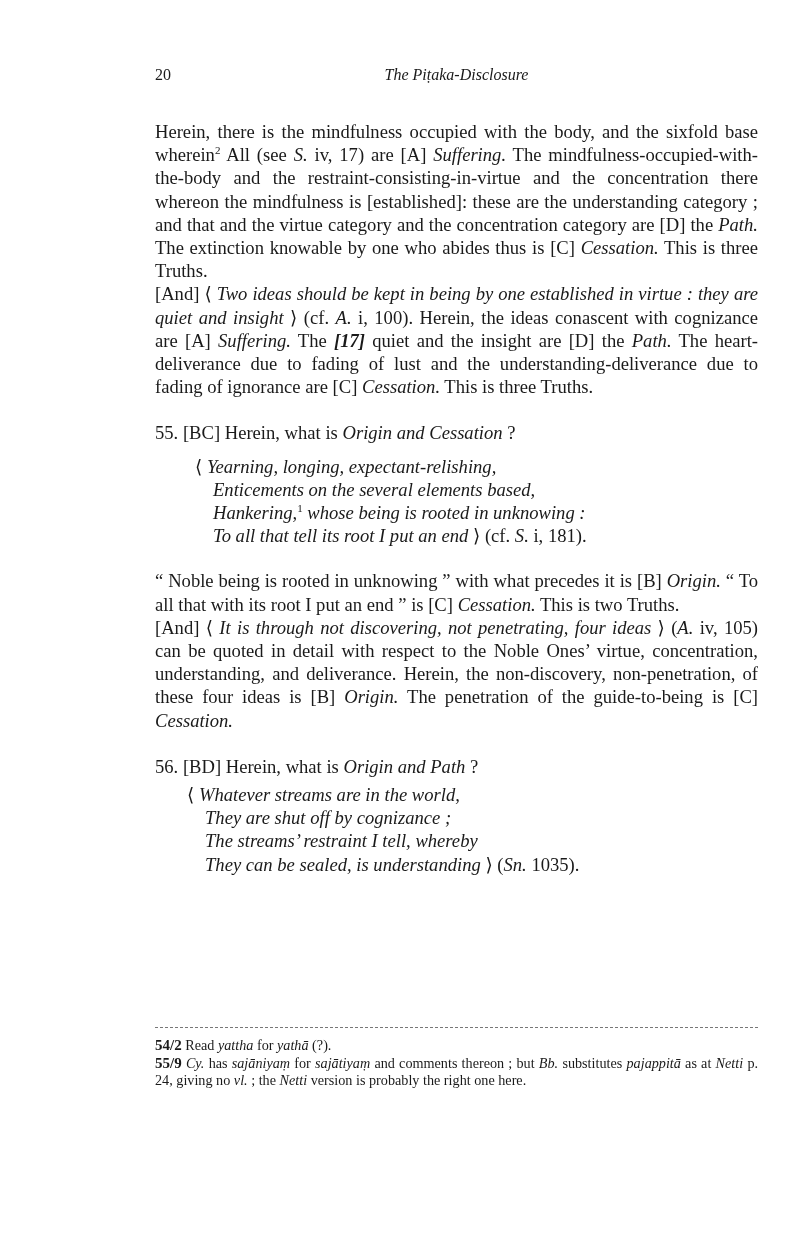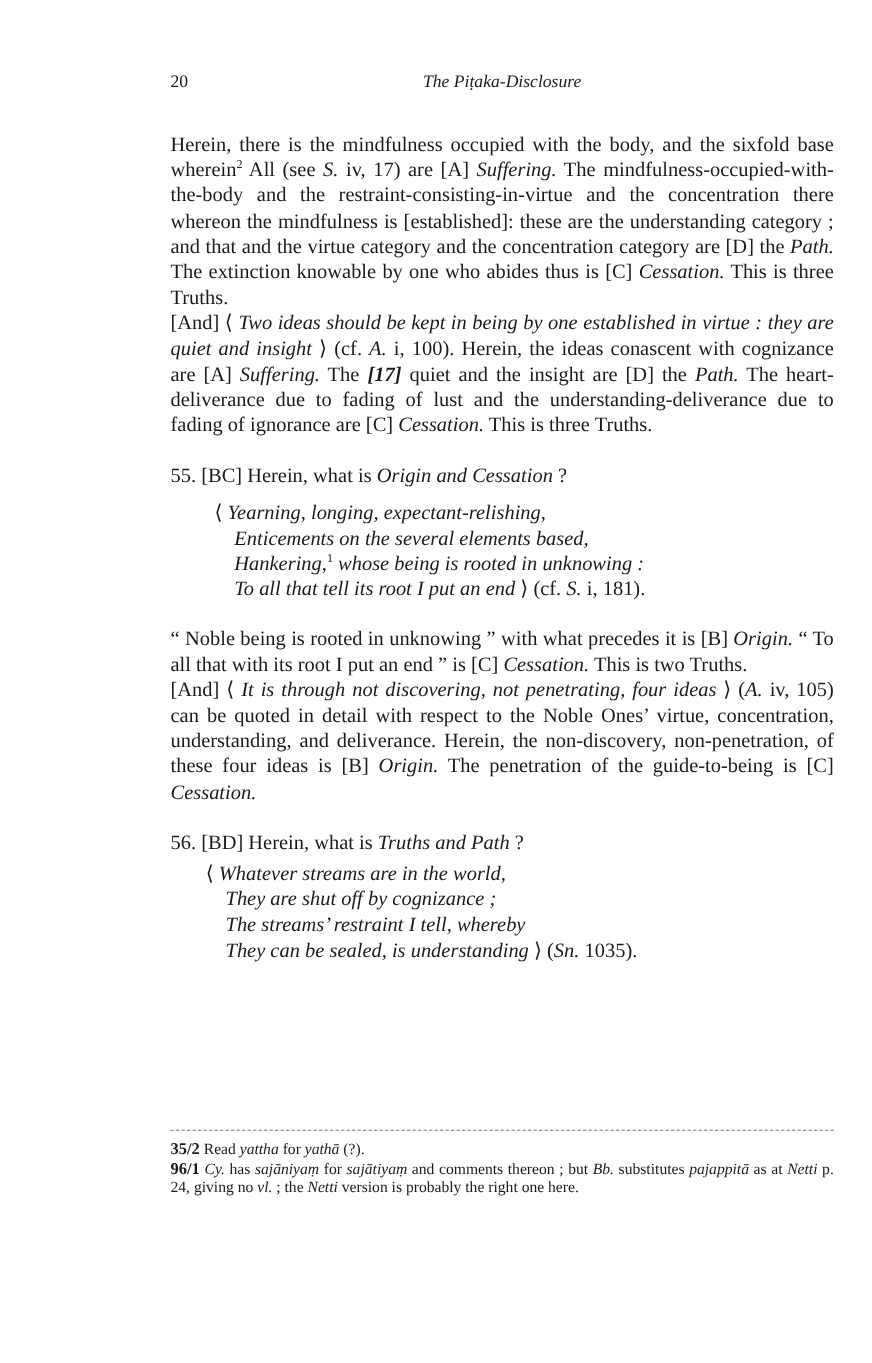--- a/index.html
+++ b/index.html
@@ -52,29 +52,29 @@
       <span class="vl"><span>Hankering,</span><sup class="up">1</sup><span> whose being is rooted in unknowing :</span></span>
       <span class="vl"><span>To all that tell its root I put an end</span><span class="up"> ⟩ (cf. </span><i>S.</i><span class="up"> i, 181).</span></span>
     </div>
 
     <p class="para"><span>“ Noble being is rooted in unknowing ” with what precedes it is [B] </span><i>Origin.</i><span>  “ To all that with its root I put an end ” is [C] </span><i>Cessation.</i><span> This is two Truths.</span></p>
 
     <p class="para"><span>[And] ⟨ </span><i>It is through not discovering, not penetrating, four ideas</i><span> ⟩ (</span><i>A.</i><span> iv, 105) can be quoted in detail with respect to the Noble Ones’ virtue, concentration, understanding, and deliverance.  Herein, the non-discovery, non-penetration, of these four ideas is [B] </span><i>Origin.</i><span> The penetration of the guide-to-being is [C] </span><i>Cessation.</i></p>
 
     <div class="gap"></div>
 
-    <p class="section-head"><span>56. [BD] Herein, what is </span><i>Truths and Path</i><span> ?</span></p>
+    <p class="section-head"><span>56. [BD] Herein, what is </span><i>Origin and Path</i><span> ?</span></p>
 
     <div class="verse v56">
       <span class="vl first"><span class="up">⟨ </span><span>Whatever streams are in the world,</span></span>
       <span class="vl">They are shut off by cognizance ;</span>
       <span class="vl">The streams’ restraint I tell, whereby</span>
       <span class="vl"><span>They can be sealed, is understanding</span><span class="up"> ⟩ (</span><i>Sn.</i><span class="up"> 1035).</span></span>
     </div>
   </div>
 </div>
 
 <div class="rule"></div>
 
 <div class="footnotes">
-  <p class="fn"><span class="ref">35/2</span><span> Read </span><i>yattha</i><span> for </span><i>yathā</i><span> (?).</span></p>
-  <p class="fn"><span class="ref">96/1</span><span> </span><i>Cy.</i><span> has </span><i>sajāniyaṃ</i><span> for </span><i>sajātiyaṃ</i><span> and comments thereon ;  but </span><i>Bb.</i><span> substitutes </span><i>pajappitā</i><span> as at </span><i>Netti</i><span> p. 24, giving no </span><i>vl.</i><span> ;  the </span><i>Netti</i><span> version is probably the right one here.</span></p>
+  <p class="fn"><span class="ref">54/2</span><span> Read </span><i>yattha</i><span> for </span><i>yathā</i><span> (?).</span></p>
+  <p class="fn"><span class="ref">55/9</span><span> </span><i>Cy.</i><span> has </span><i>sajāniyaṃ</i><span> for </span><i>sajātiyaṃ</i><span> and comments thereon ;  but </span><i>Bb.</i><span> substitutes </span><i>pajappitā</i><span> as at </span><i>Netti</i><span> p. 24, giving no </span><i>vl.</i><span> ;  the </span><i>Netti</i><span> version is probably the right one here.</span></p>
 </div>
 
 </body></html>

